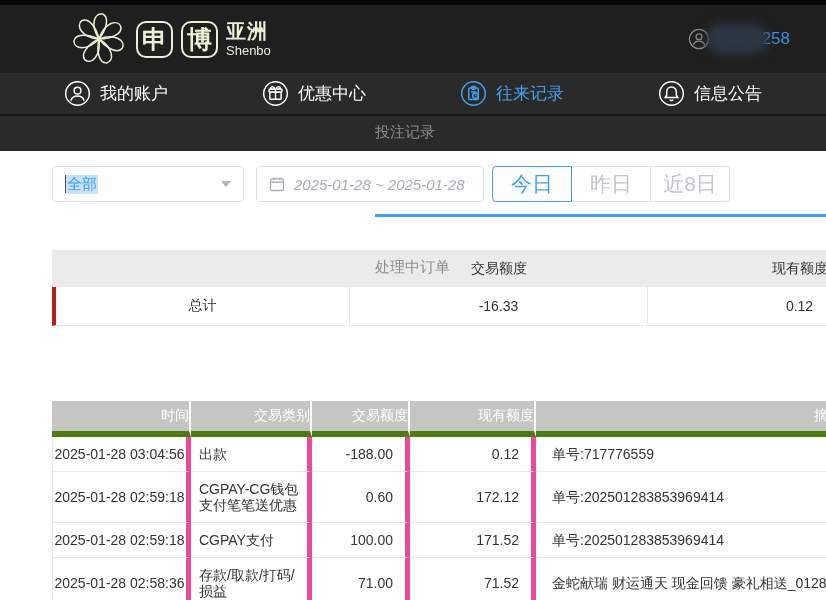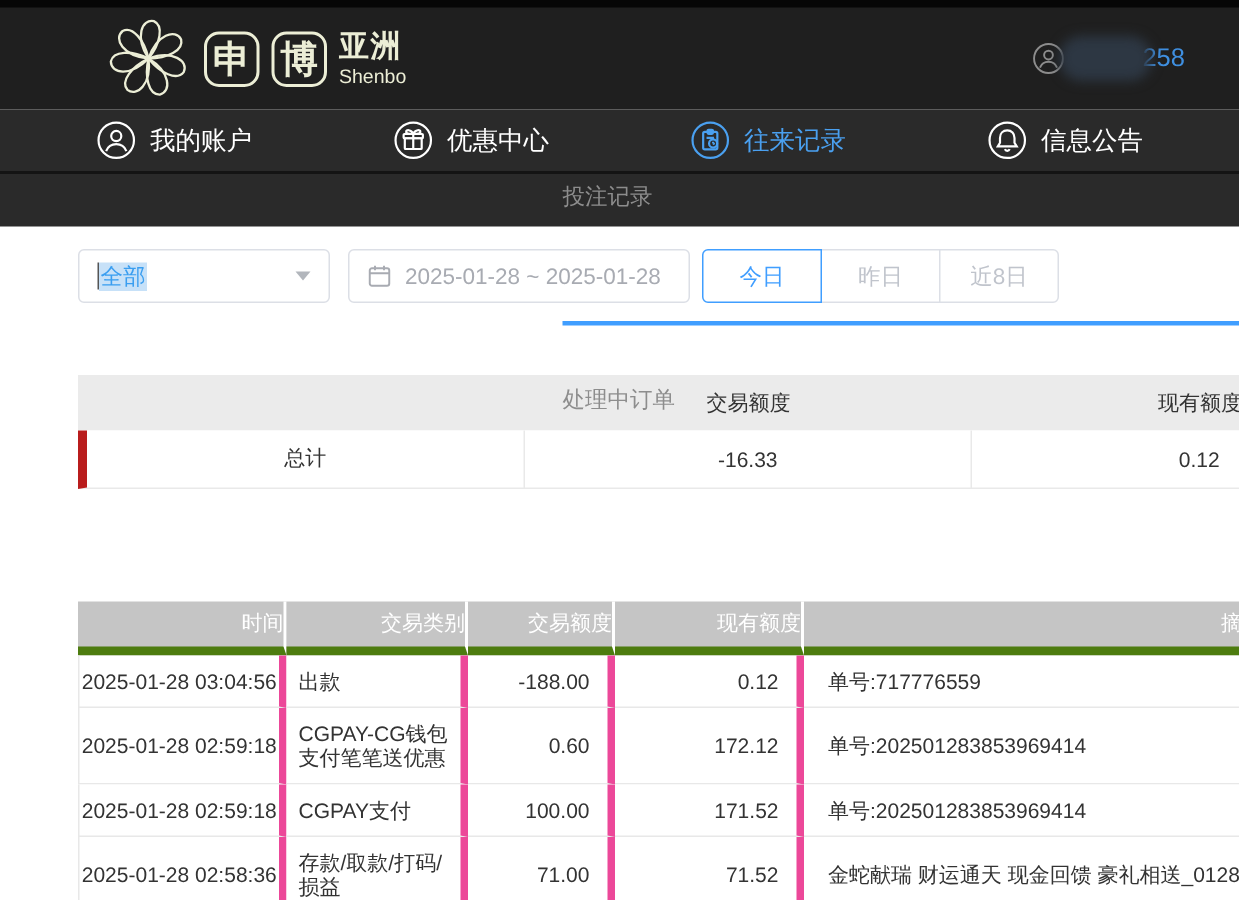--- a/index.html
+++ b/index.html
@@ -30,47 +30,47 @@
   .nav-item svg { width:27px; height:27px; stroke:currentColor; fill:none; stroke-width:1.3; }
 
   
   .sub-nav { height:37px; background:#2a2a2a; border-top:2px solid #141414;
     display:flex; gap:34px; padding-left:375px;flex-direction:column; }
   .sub-tab { font-size:15px; color:#8d8d8d; line-height:32px; height:35px; cursor:pointer; white-space:nowrap; }
   .sub-tab.active { color:#fff; border-bottom:3px solid #409eff; }
 
   
   .filter-bar { display:flex; align-items:center; margin:13px 0 0 52px; height:40px; }
-  .select-box { width:168px; height:36px; border:1px solid #dcdfe6; border-radius:4px;
+  .select-box { width:192px; height:36px; border:1px solid #dcdfe6; border-radius:4px;
     display:flex; align-items:center; padding:12px 12px; position:relative; background:#fff; cursor:pointer; }
   .cursor-line { width:1px; height:18px; background:#555; }
   .select-value { font-size:15px; color:#3a9ef0; background:#c7e1f8; padding:0 1px; }
   .select-caret { position:absolute; right:12px; width:0; height:0;
     border-left:5px solid transparent; border-right:5px solid transparent; border-top:6px solid #b2b6bc; }
   .date-box { width:228px; height:36px; border:1px solid #dcdfe6; border-radius:4px;
     display:flex; align-items:center; gap:9px; padding:0 12px; margin-left:12px; background:#fff; cursor:pointer; }
   .date-box svg { width:16px; height:16px; stroke:#a8abb2; fill:none; stroke-width:1.3; }
-  .date-text { font-size:15px; color:#a8abb2; white-space:nowrap; }
+  .date-text { font-size:15px; color:#a8abb2; white-space:nowrap;font-style:italic; }
   .btn-group { display:flex; margin-left:8px; }
   .range-btn { width:80px; height:36px; background:#fff; border:1px solid #dcdfe6;
-    font-size:15px; color:#c0c4cc; margin-left:-1px; cursor:pointer;
+    font-size:21px; color:#c0c4cc; margin-left:-1px; cursor:pointer;
     font-family:inherit; }
   .range-btn:first-child { border-radius:4px 0 0 4px; margin-left:0; }
   .range-btn:last-child { border-radius:0 4px 4px 0; }
   .range-btn.active { color:#409eff; border-color:#409eff; position:relative; z-index:1; }
   .search-btn { width:81px; height:40px; margin-left:9px; background:#5badf2; color:#fff;
     border:none; border-radius:4px; font-size:15px; cursor:pointer; font-family:inherit; }
 
   
   table { border-collapse:separate; border-spacing:0; table-layout:fixed; }
   .summary-table { margin:46px 0 0 52px; width:900px; font-size:14px; color:#333; }
   .summary-table th { background:#ebebeb; height:37px; font-weight:normal; text-align:center; }
   .summary-table td { border-bottom:1px solid #e9e9e9; border-right:1px solid #e9e9e9;
     height:39px; text-align:center; background:#fff; }
-  .summary-table td:first-child { border-left:6px solid #b91c1c; }
+  .summary-table td:first-child { border-left:4px solid #b91c1c; }
 
   
   .records-table { margin:75px 0 0 52px; width:790px; font-size:14px; color:#333; }
   .records-table th { background:#c5c5c5; color:#fff; font-weight:normal; height:36px;
     text-align:right; border-right:2px solid #fff; border-bottom:6px solid #4d7c0f; }
   .records-table th:last-child { border-right:none; }
   .records-table td { border-bottom:1px solid #e8e8e8; border-right:5px solid #ec4899;
     padding:9px 0; line-height:16px; background:#fff; }
   .records-table td:first-child { border-left:1px solid #e8e8e8; text-align:center; }
   .records-table td:nth-child(2) { padding-left:8px; padding-right:6px; word-break:break-all; }

